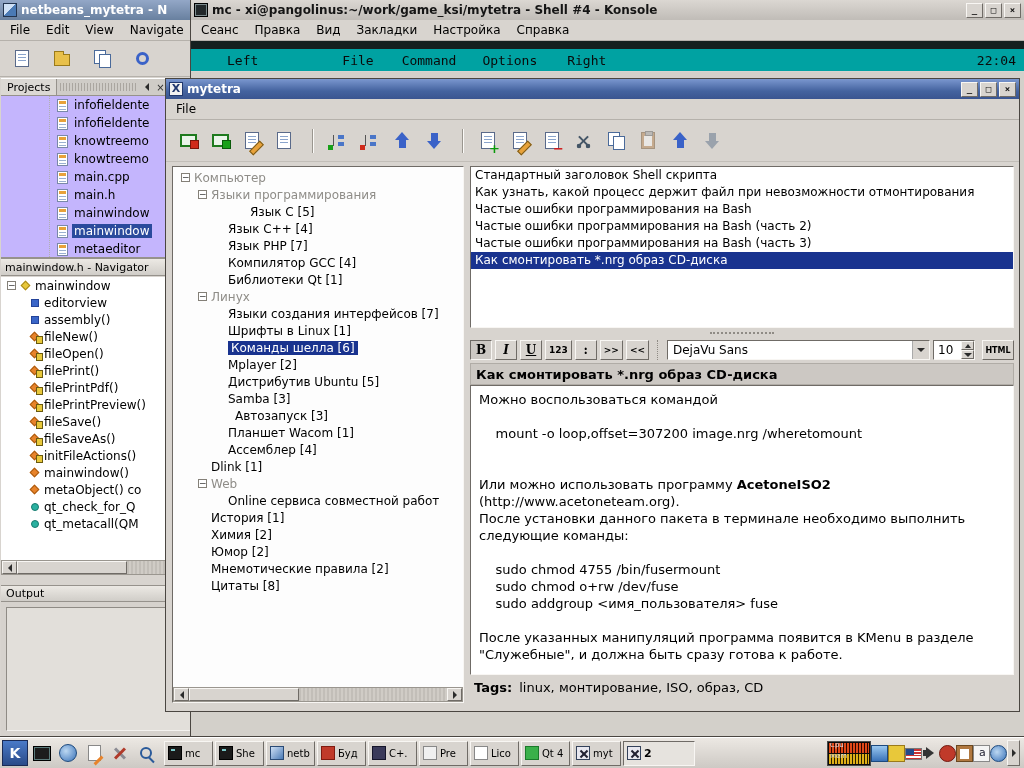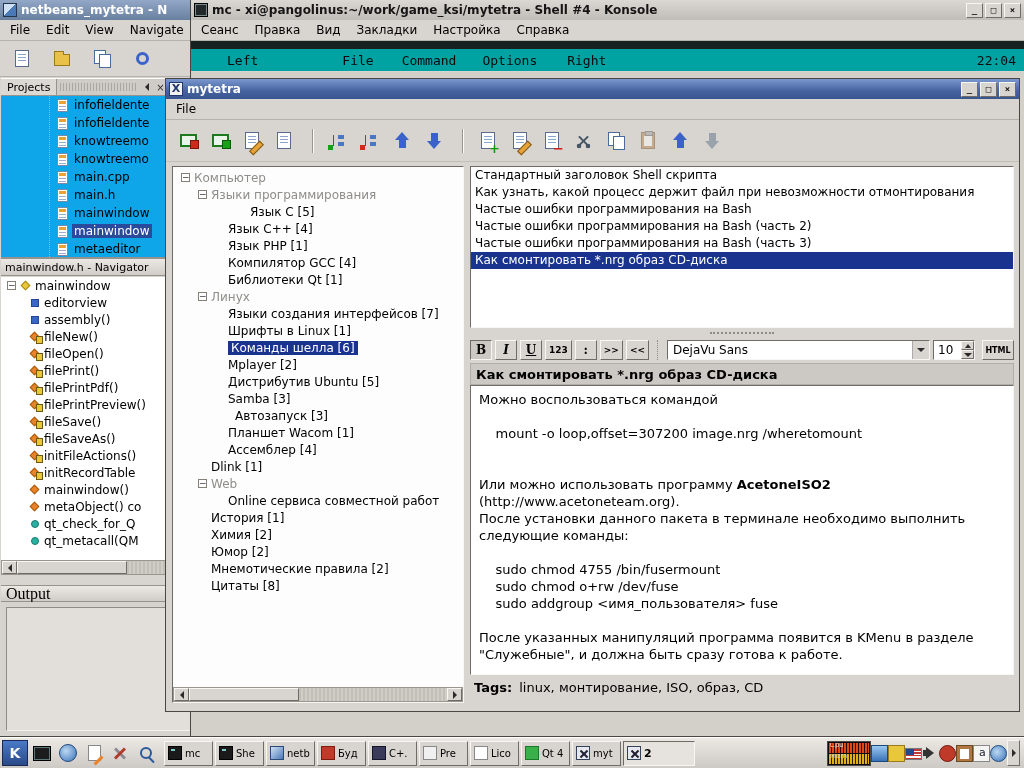--- a/index.html
+++ b/index.html
@@ -31,21 +31,21 @@
 
 
 .win.nb{left:0;top:0;width:200px;height:737px;z-index:1;border-left:none;border-top:none;}
 .nb-toolbar{height:36px;display:flex;align-items:center;gap:8px;padding:0 8px;border-bottom:1px solid #b5b1ab;}
 .nb-phead{position:absolute;left:1px;right:1px;top:78px;height:18px;display:flex;align-items:stretch;background:#cfccc7;border-top:1px solid #fff;border-bottom:1px solid #96928c;font-size:11px;}
 .nb-tab{padding:2px 6px;background:#dcd9d4;border-right:1px solid #96928c;white-space:nowrap;}
 .nb-tab.ghost{background:#c9c6c1;color:#444;}
 .nb-handle{flex:1;background:repeating-linear-gradient(90deg,#aaa6a0 0 1px,transparent 1px 3px);margin:4px 3px;}
 .ph-btn{width:14px;display:flex;align-items:center;justify-content:center;}
 .ph-close::before{content:"×";font-size:10px;color:#333;}
-.nb-tree{position:absolute;left:1px;right:1px;top:96px;height:162px;background:#0ea5e9;overflow:hidden;border-bottom:1px solid #96928c;}
+.nb-tree{position:absolute;left:1px;right:1px;top:96px;height:162px;background:#c4b5fd;overflow:hidden;border-bottom:1px solid #96928c;}
 .nb-tree::before{content:"";position:absolute;left:48px;top:0;bottom:0;border-left:1px dotted #b0b0b0;}
 .nb-row{display:flex;align-items:center;height:18px;padding-left:56px;gap:4px;white-space:nowrap;overflow:hidden;}
 .nb-row .lbl{padding:0 2px;}
 .nb-row.sel .lbl{background:#2a4a9c;color:#fff;}
 .ic-file{width:11px;height:13px;background:#fff;border:1px solid #7a88a8;position:relative;flex:none;}
 .ic-file::before{content:"";position:absolute;left:1px;top:1px;right:1px;height:3px;background:#e8a23a;}
 .ic-file::after{content:"";position:absolute;left:1px;right:1px;top:6px;height:5px;background:repeating-linear-gradient(180deg,#9ab0d0 0 1px,transparent 1px 3px);}
 .nb-navhead{position:absolute;left:1px;right:1px;top:258px;height:18px;background:linear-gradient(#ece9e4,#d0cdc8);border-top:1px solid #96928c;border-bottom:1px solid #96928c;font-size:11px;display:flex;align-items:center;padding:0 4px;white-space:nowrap;overflow:hidden;}
 .nb-nav{position:absolute;left:1px;right:1px;top:277px;height:283px;background:#fff;overflow:hidden;}
 .nav-row{display:flex;align-items:center;height:17px;gap:4px;padding-left:6px;white-space:nowrap;overflow:hidden;}
@@ -53,21 +53,21 @@
 .tbox{width:9px;height:9px;border:1px solid #848078;background:#fff;font-size:9px;line-height:7px;text-align:center;color:#333;flex:none;display:inline-block;}
 .tbox::before{content:"−";}
 .nvwrap{position:relative;width:11px;height:11px;flex:none;display:flex;align-items:center;justify-content:center;}
 .nv{display:block;}
 .nv.sq{width:8px;height:8px;background:#3a66c8;border:1px solid #24449a;}
 .nv.dmy{width:7px;height:7px;background:#e8c83a;border:1px solid #a8881a;transform:rotate(45deg);}
 .nv.dmo{width:7px;height:7px;background:#e8832a;border:1px solid #a85a10;transform:rotate(45deg);}
 .nv.cir{width:8px;height:8px;background:#2ab0a0;border:1px solid #177a6e;border-radius:50%;}
 .nvwrap.lock::after{content:"";position:absolute;right:-3px;bottom:-2px;width:5px;height:6px;background:#e8c83a;border:1px solid #6a5a10;}
 .nb-hscroll{position:absolute;left:1px;right:1px;top:560px;height:15px;}
-.nb-outhead{position:absolute;left:1px;right:1px;top:585px;height:17px;background:linear-gradient(#ece9e4,#d0cdc8);border-top:1px solid #96928c;border-bottom:1px solid #96928c;font-size:16px;display:flex;align-items:center;padding:0 5px;font-family:Liberation Serif, serif;}
+.nb-outhead{position:absolute;left:1px;right:1px;top:585px;height:17px;background:linear-gradient(#ece9e4,#d0cdc8);border-top:1px solid #96928c;border-bottom:1px solid #96928c;font-size:11px;display:flex;align-items:center;padding:0 5px;}
 .nb-outbody{position:absolute;left:1px;right:1px;top:602px;bottom:0;background:#d6d2cd;}
 .nb-outbody .inner{position:absolute;inset:5px;background:#e2dfda;border:1px solid;border-color:#8f8b85 #f4f2ef #f4f2ef #8f8b85;}
 
 
 .hbar{display:flex;height:15px;background:#c8c4be;border:1px solid #9a968f;}
 .hbtn{width:15px;background:#d8d4cf;border:1px solid;border-color:#f8f6f3 #6f6b66 #6f6b66 #f8f6f3;display:flex;align-items:center;justify-content:center;flex:none;}
 .hthumb{width:110px;background:#d8d4cf;border:1px solid;border-color:#f8f6f3 #6f6b66 #6f6b66 #f8f6f3;flex:none;}
 .htrack{flex:1;background:repeating-linear-gradient(90deg,#c2beb8 0 2px,#d0ccc6 2px 4px);}
 
 
@@ -355,26 +355,20 @@
           </span>
           <span class="lbl">fileSaveAs()</span>
         </div>
         <div class="nav-row lv1">
           <span class="nvwrap lock">
             <span class="nv dmo"></span>
           </span>
           <span class="lbl">initFileActions()</span>
         </div>
         <div class="nav-row lv1">
-          <span class="nvwrap lock">
-            <span class="nv dmo"></span>
-          </span>
-          <span class="lbl">initRecordTable</span>
-        </div>
-        <div class="nav-row lv1">
           <span class="nvwrap">
             <span class="nv dmo"></span>
           </span>
           <span class="lbl">mainwindow()</span>
         </div>
         <div class="nav-row lv1">
           <span class="nvwrap">
             <span class="nv dmo"></span>
           </span>
           <span class="lbl">metaObject() co</span>
@@ -527,21 +521,21 @@
             <div class="mtree-row" style="padding-left: 63px;">
               <span class="tspace"></span>
               <span class="lbl">Язык C [5]</span>
             </div>
             <div class="mtree-row" style="padding-left: 41px;">
               <span class="tspace"></span>
               <span class="lbl">Язык C++ [4]</span>
             </div>
             <div class="mtree-row" style="padding-left: 41px;">
               <span class="tspace"></span>
-              <span class="lbl">Язык PHP [1]</span>
+              <span class="lbl">Язык PHP [7]</span>
             </div>
             <div class="mtree-row" style="padding-left: 41px;">
               <span class="tspace"></span>
               <span class="lbl">Компилятор GCC [4]</span>
             </div>
             <div class="mtree-row" style="padding-left: 41px;">
               <span class="tspace"></span>
               <span class="lbl">Библиотеки Qt [1]</span>
             </div>
             <div class="mtree-row" style="padding-left: 24px;">

